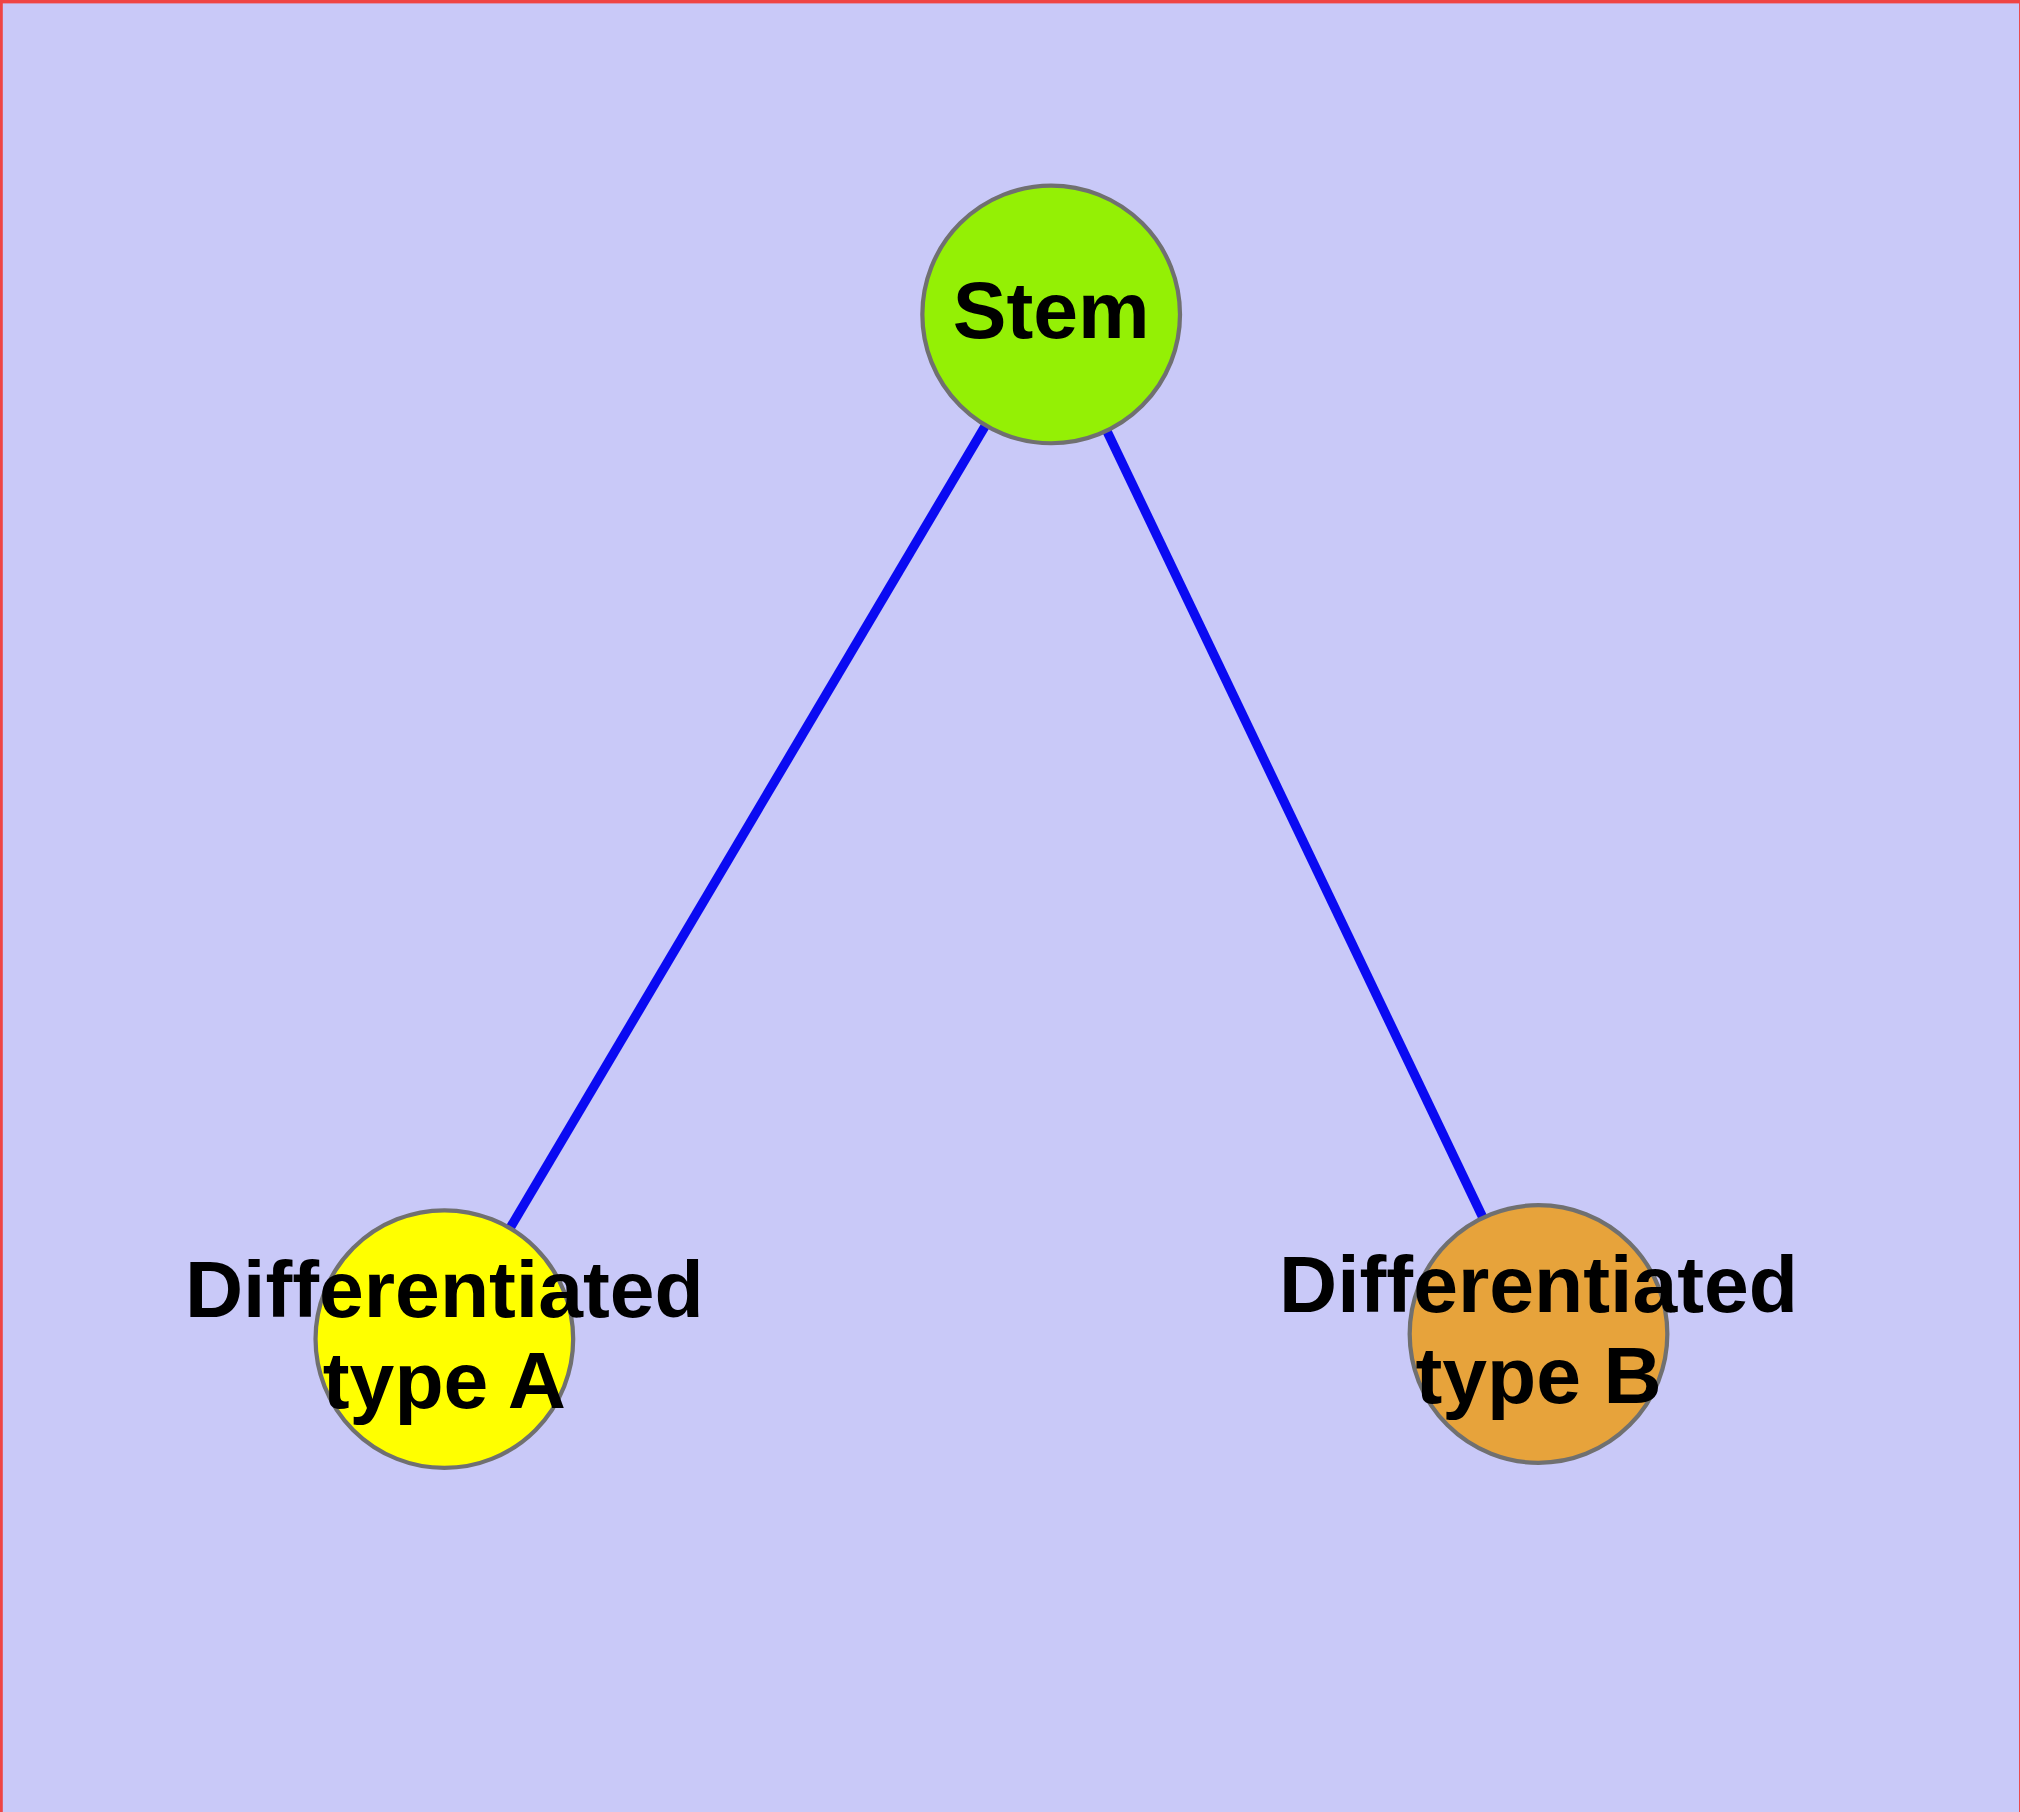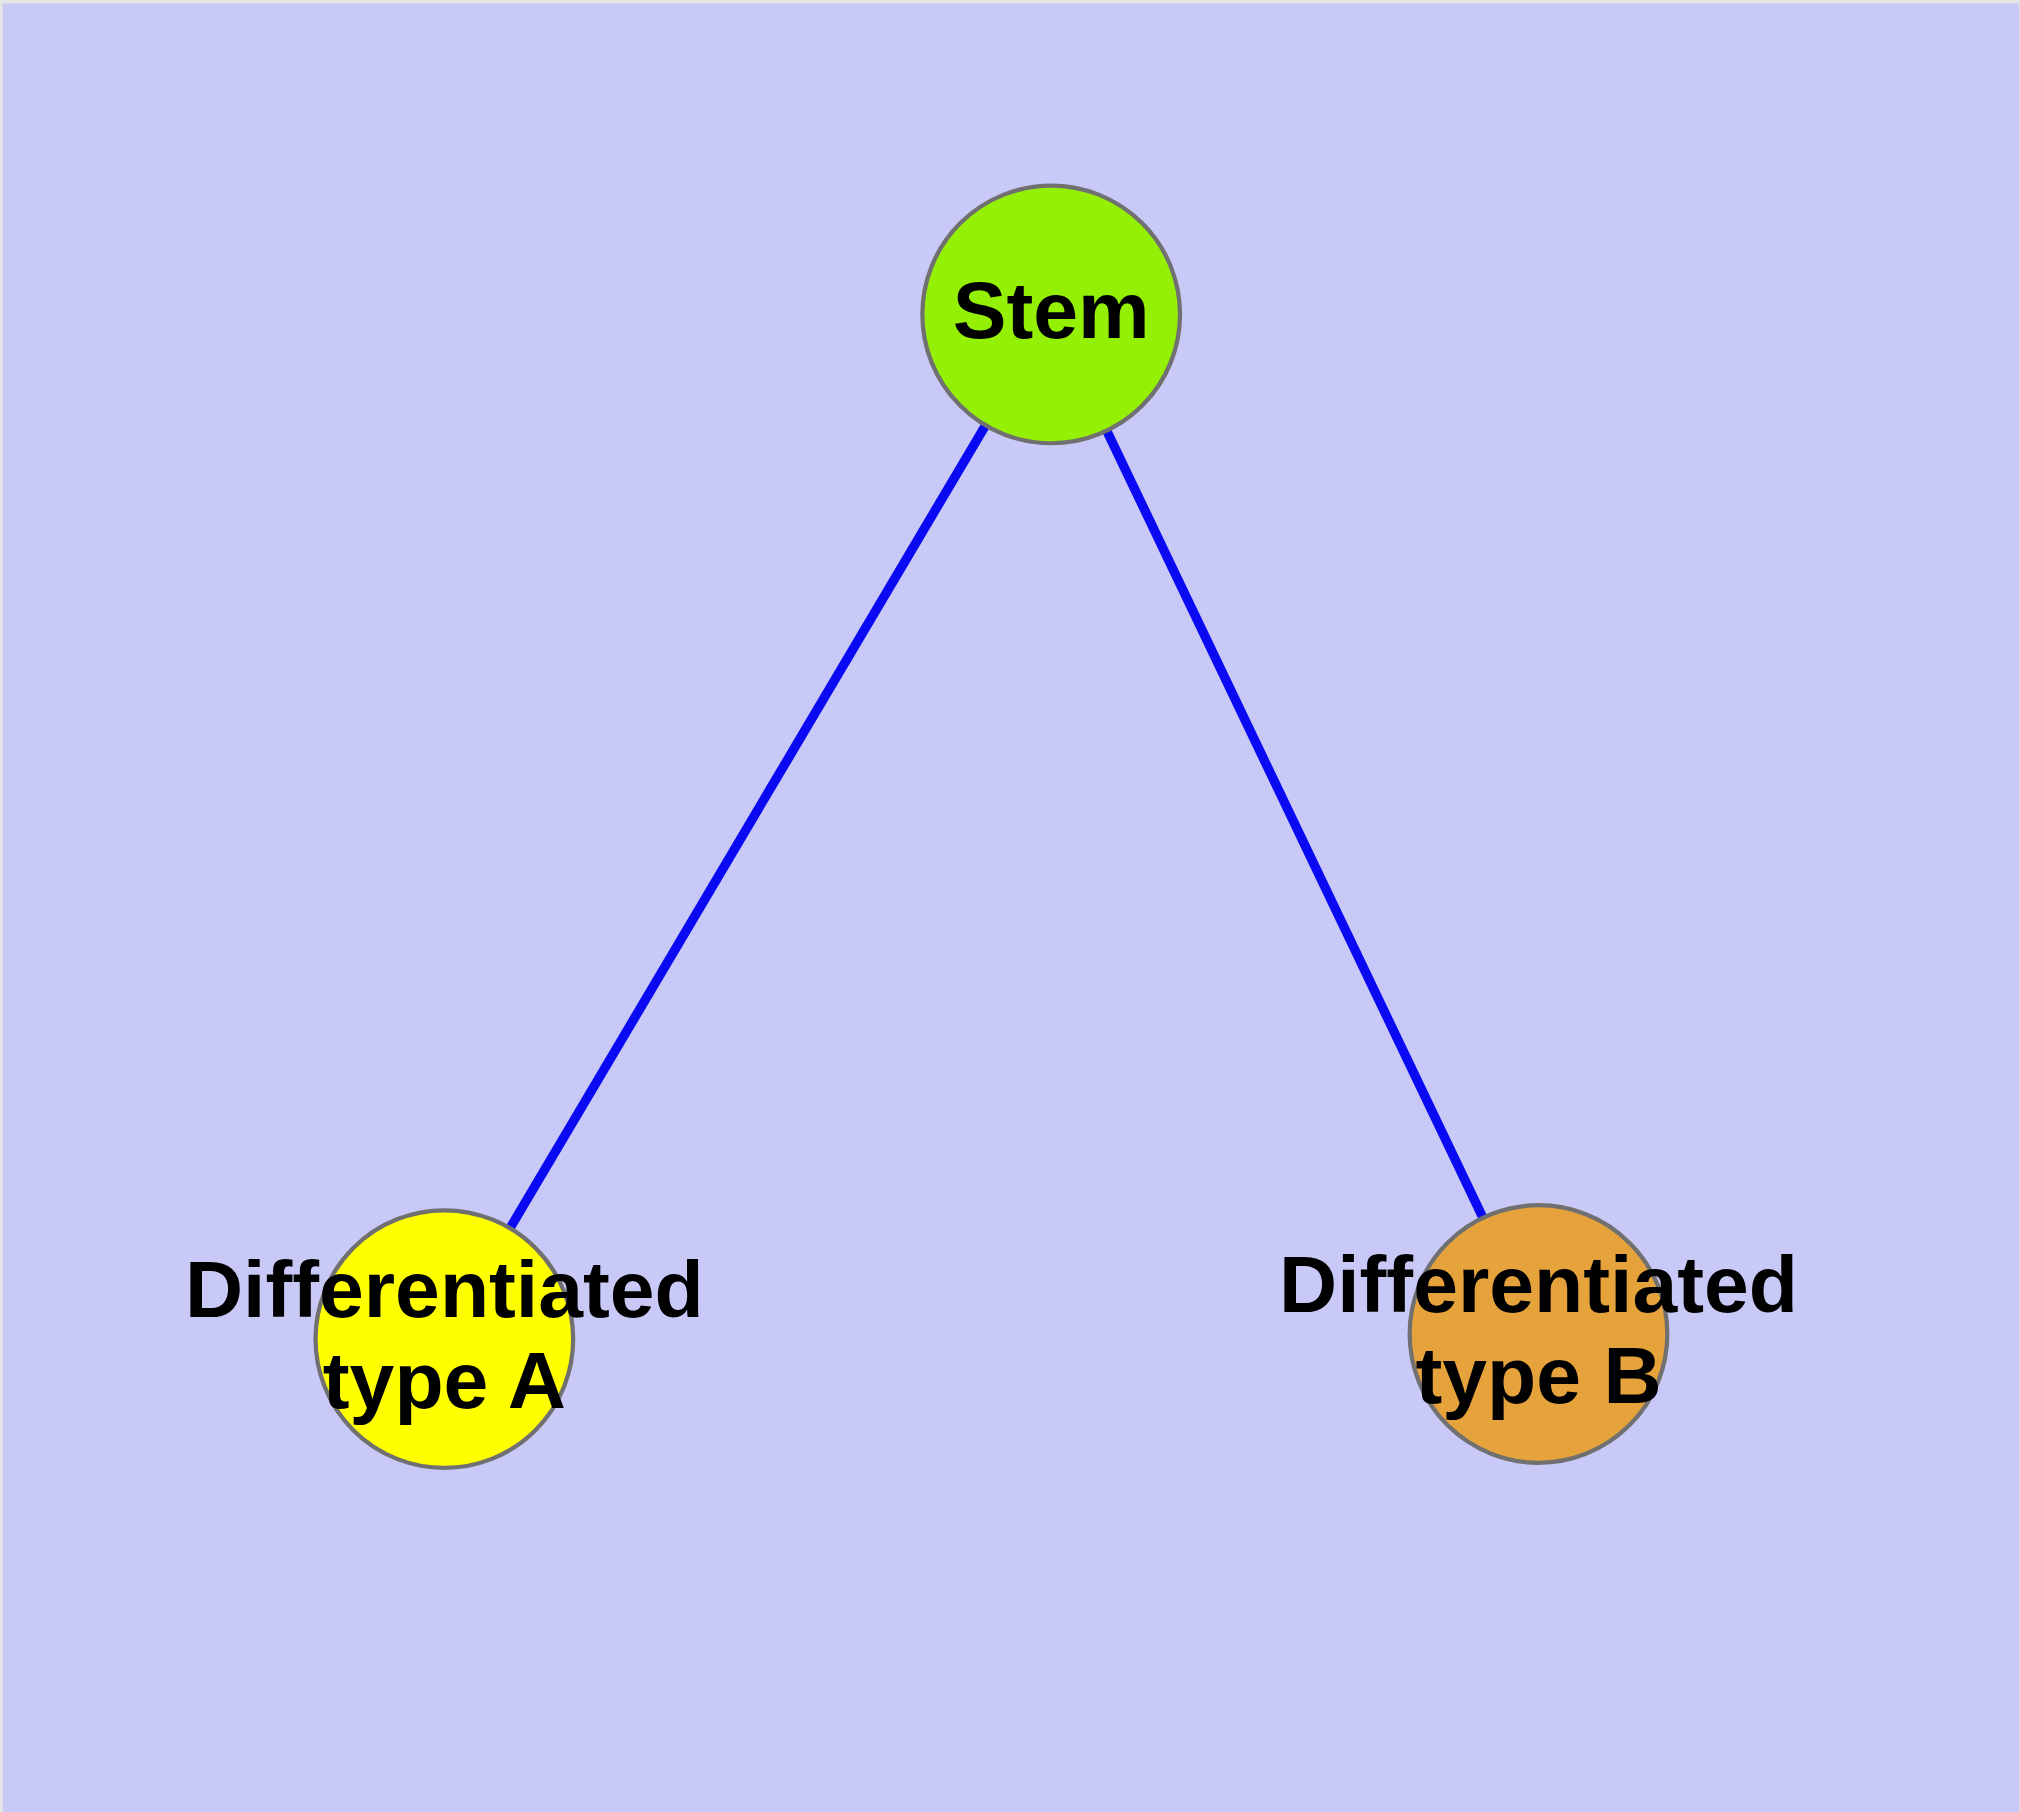--- a/index.html
+++ b/index.html
@@ -7,21 +7,21 @@
     margin: 0;
     padding: 0;
     background: #ffffff;
     font-family: "Liberation Sans", "DejaVu Sans", sans-serif;
   }
   .page {
     width: 2021px;
     height: 1812px;
     position: relative;
     overflow: hidden;
-    background: #e5e5e5;
+    background: #ef4444;
   }
   svg#diagram {
     display: block;
     width: 2021px;
     height: 1812px;
   }
   svg#diagram text.node-label {
     font-family: "Liberation Sans", "DejaVu Sans", sans-serif;
     font-weight: 700;
     text-anchor: middle;

